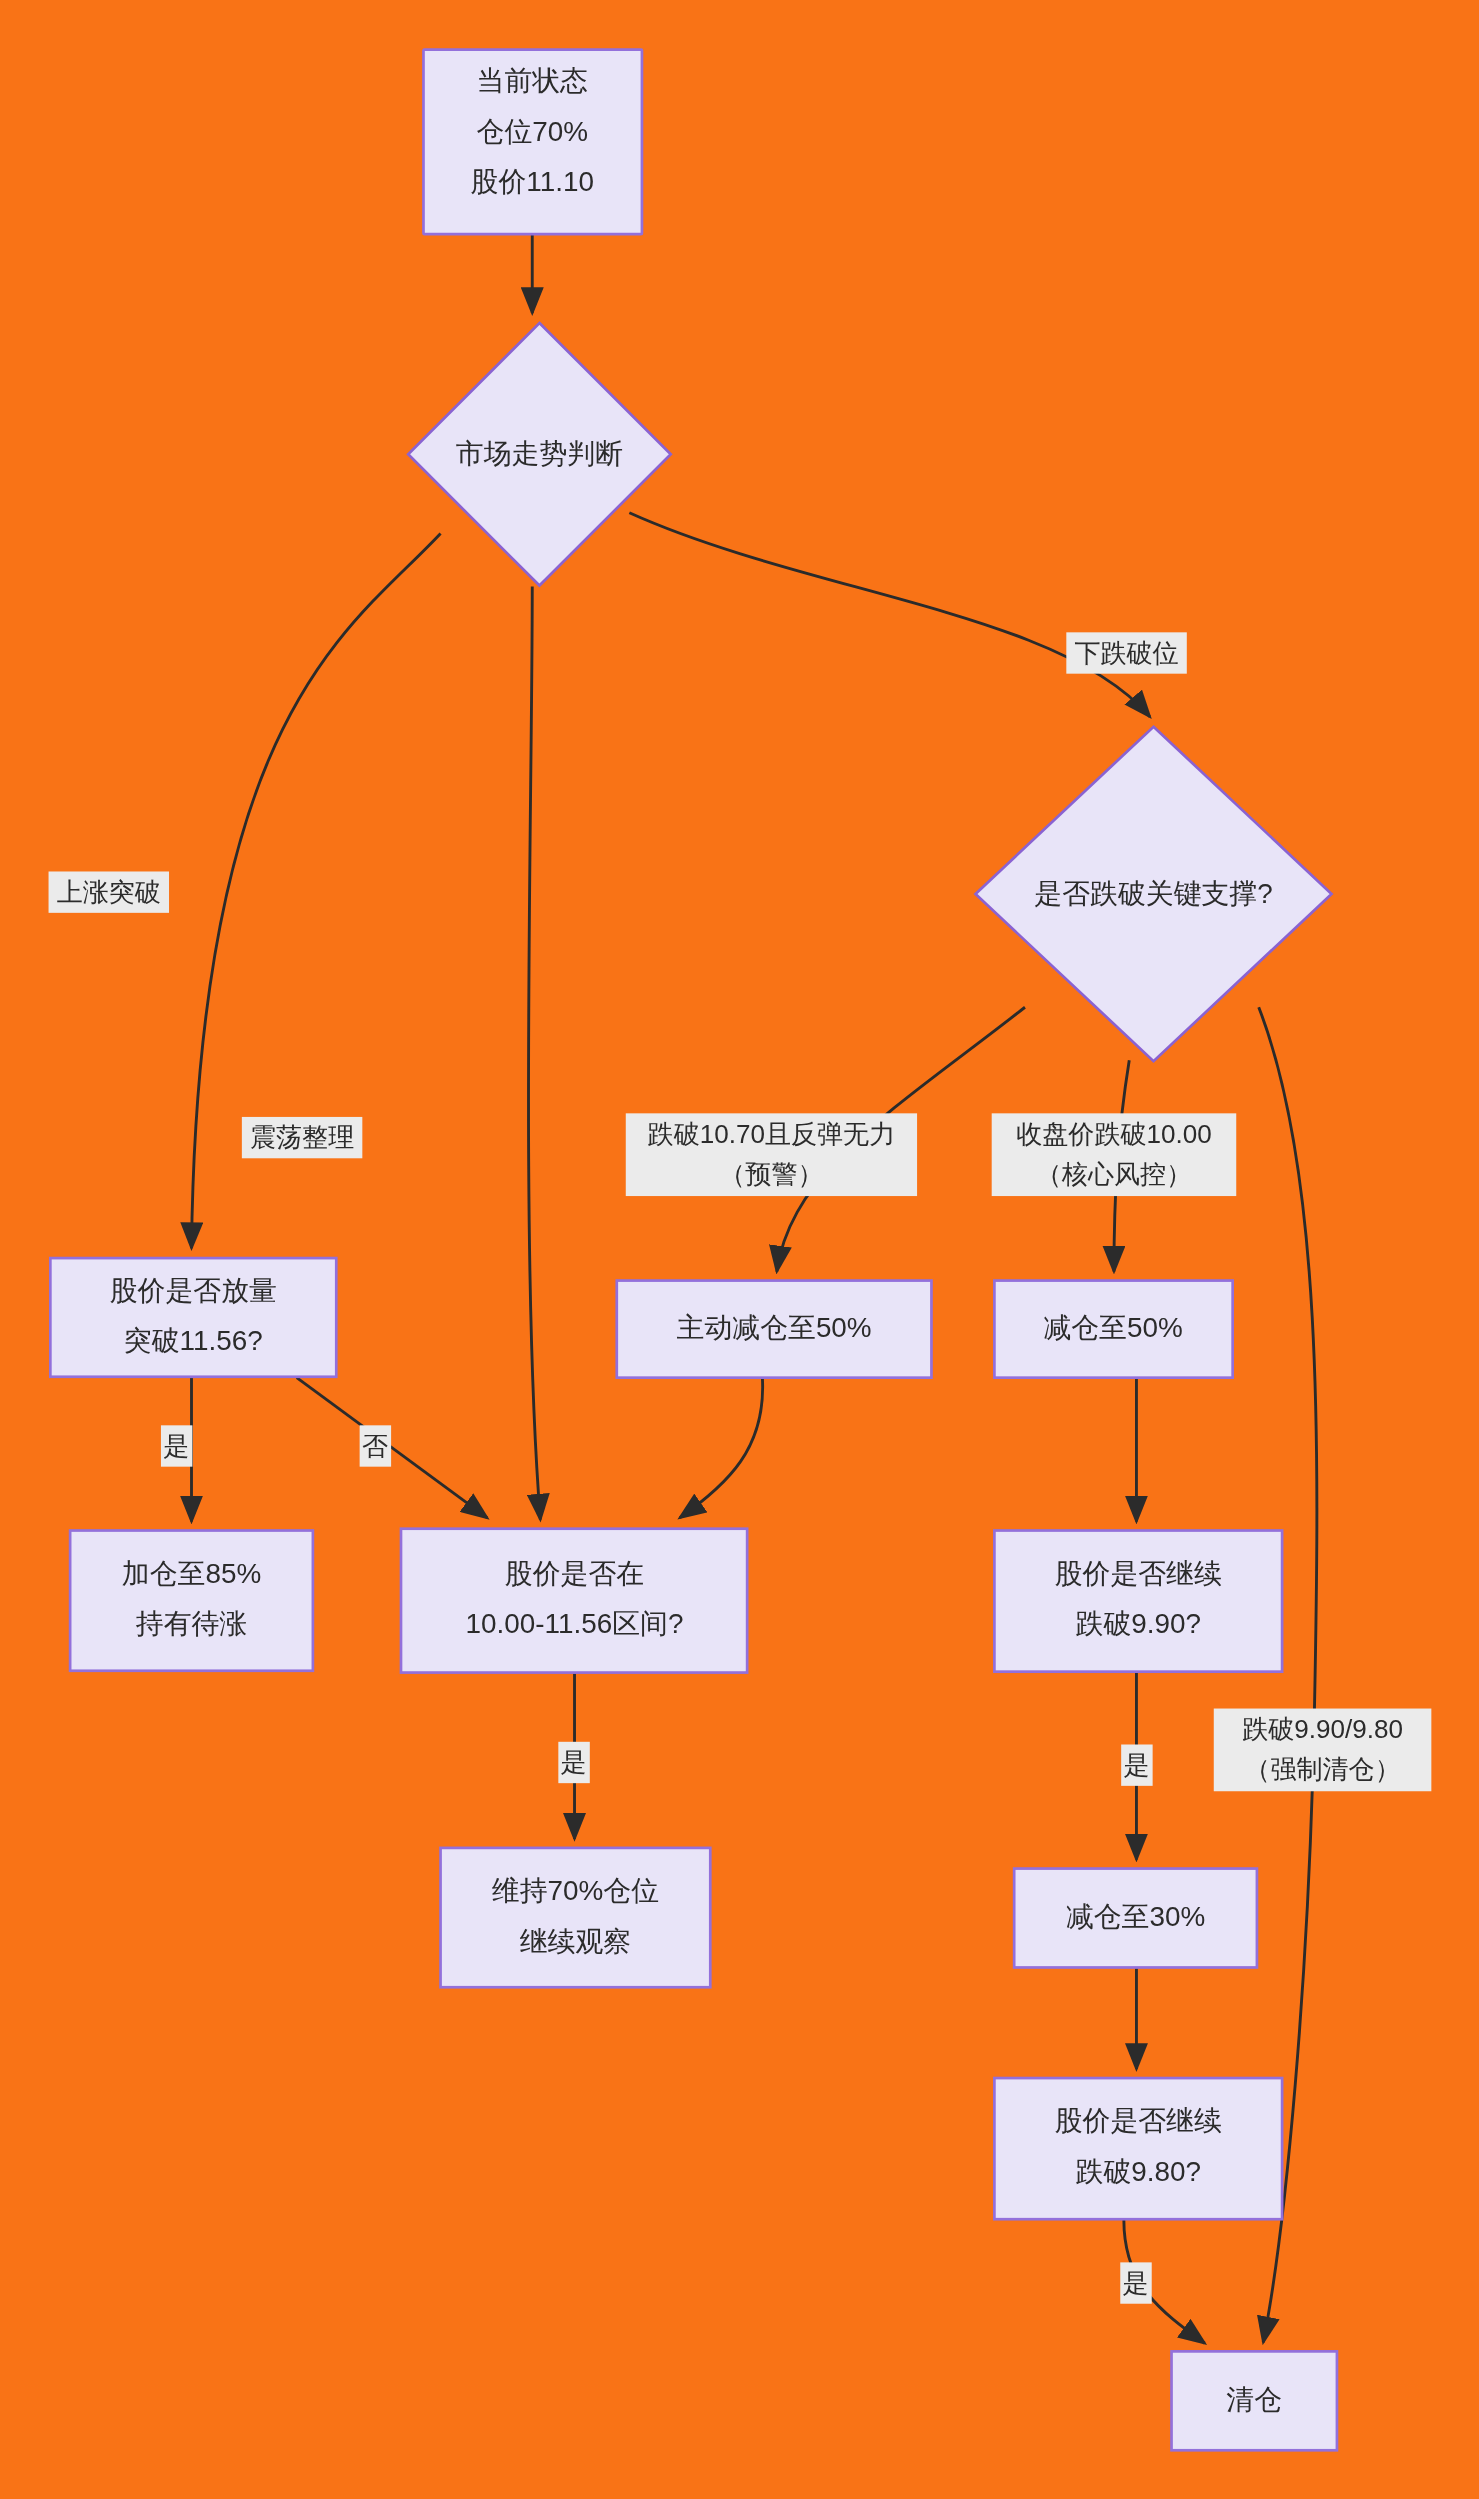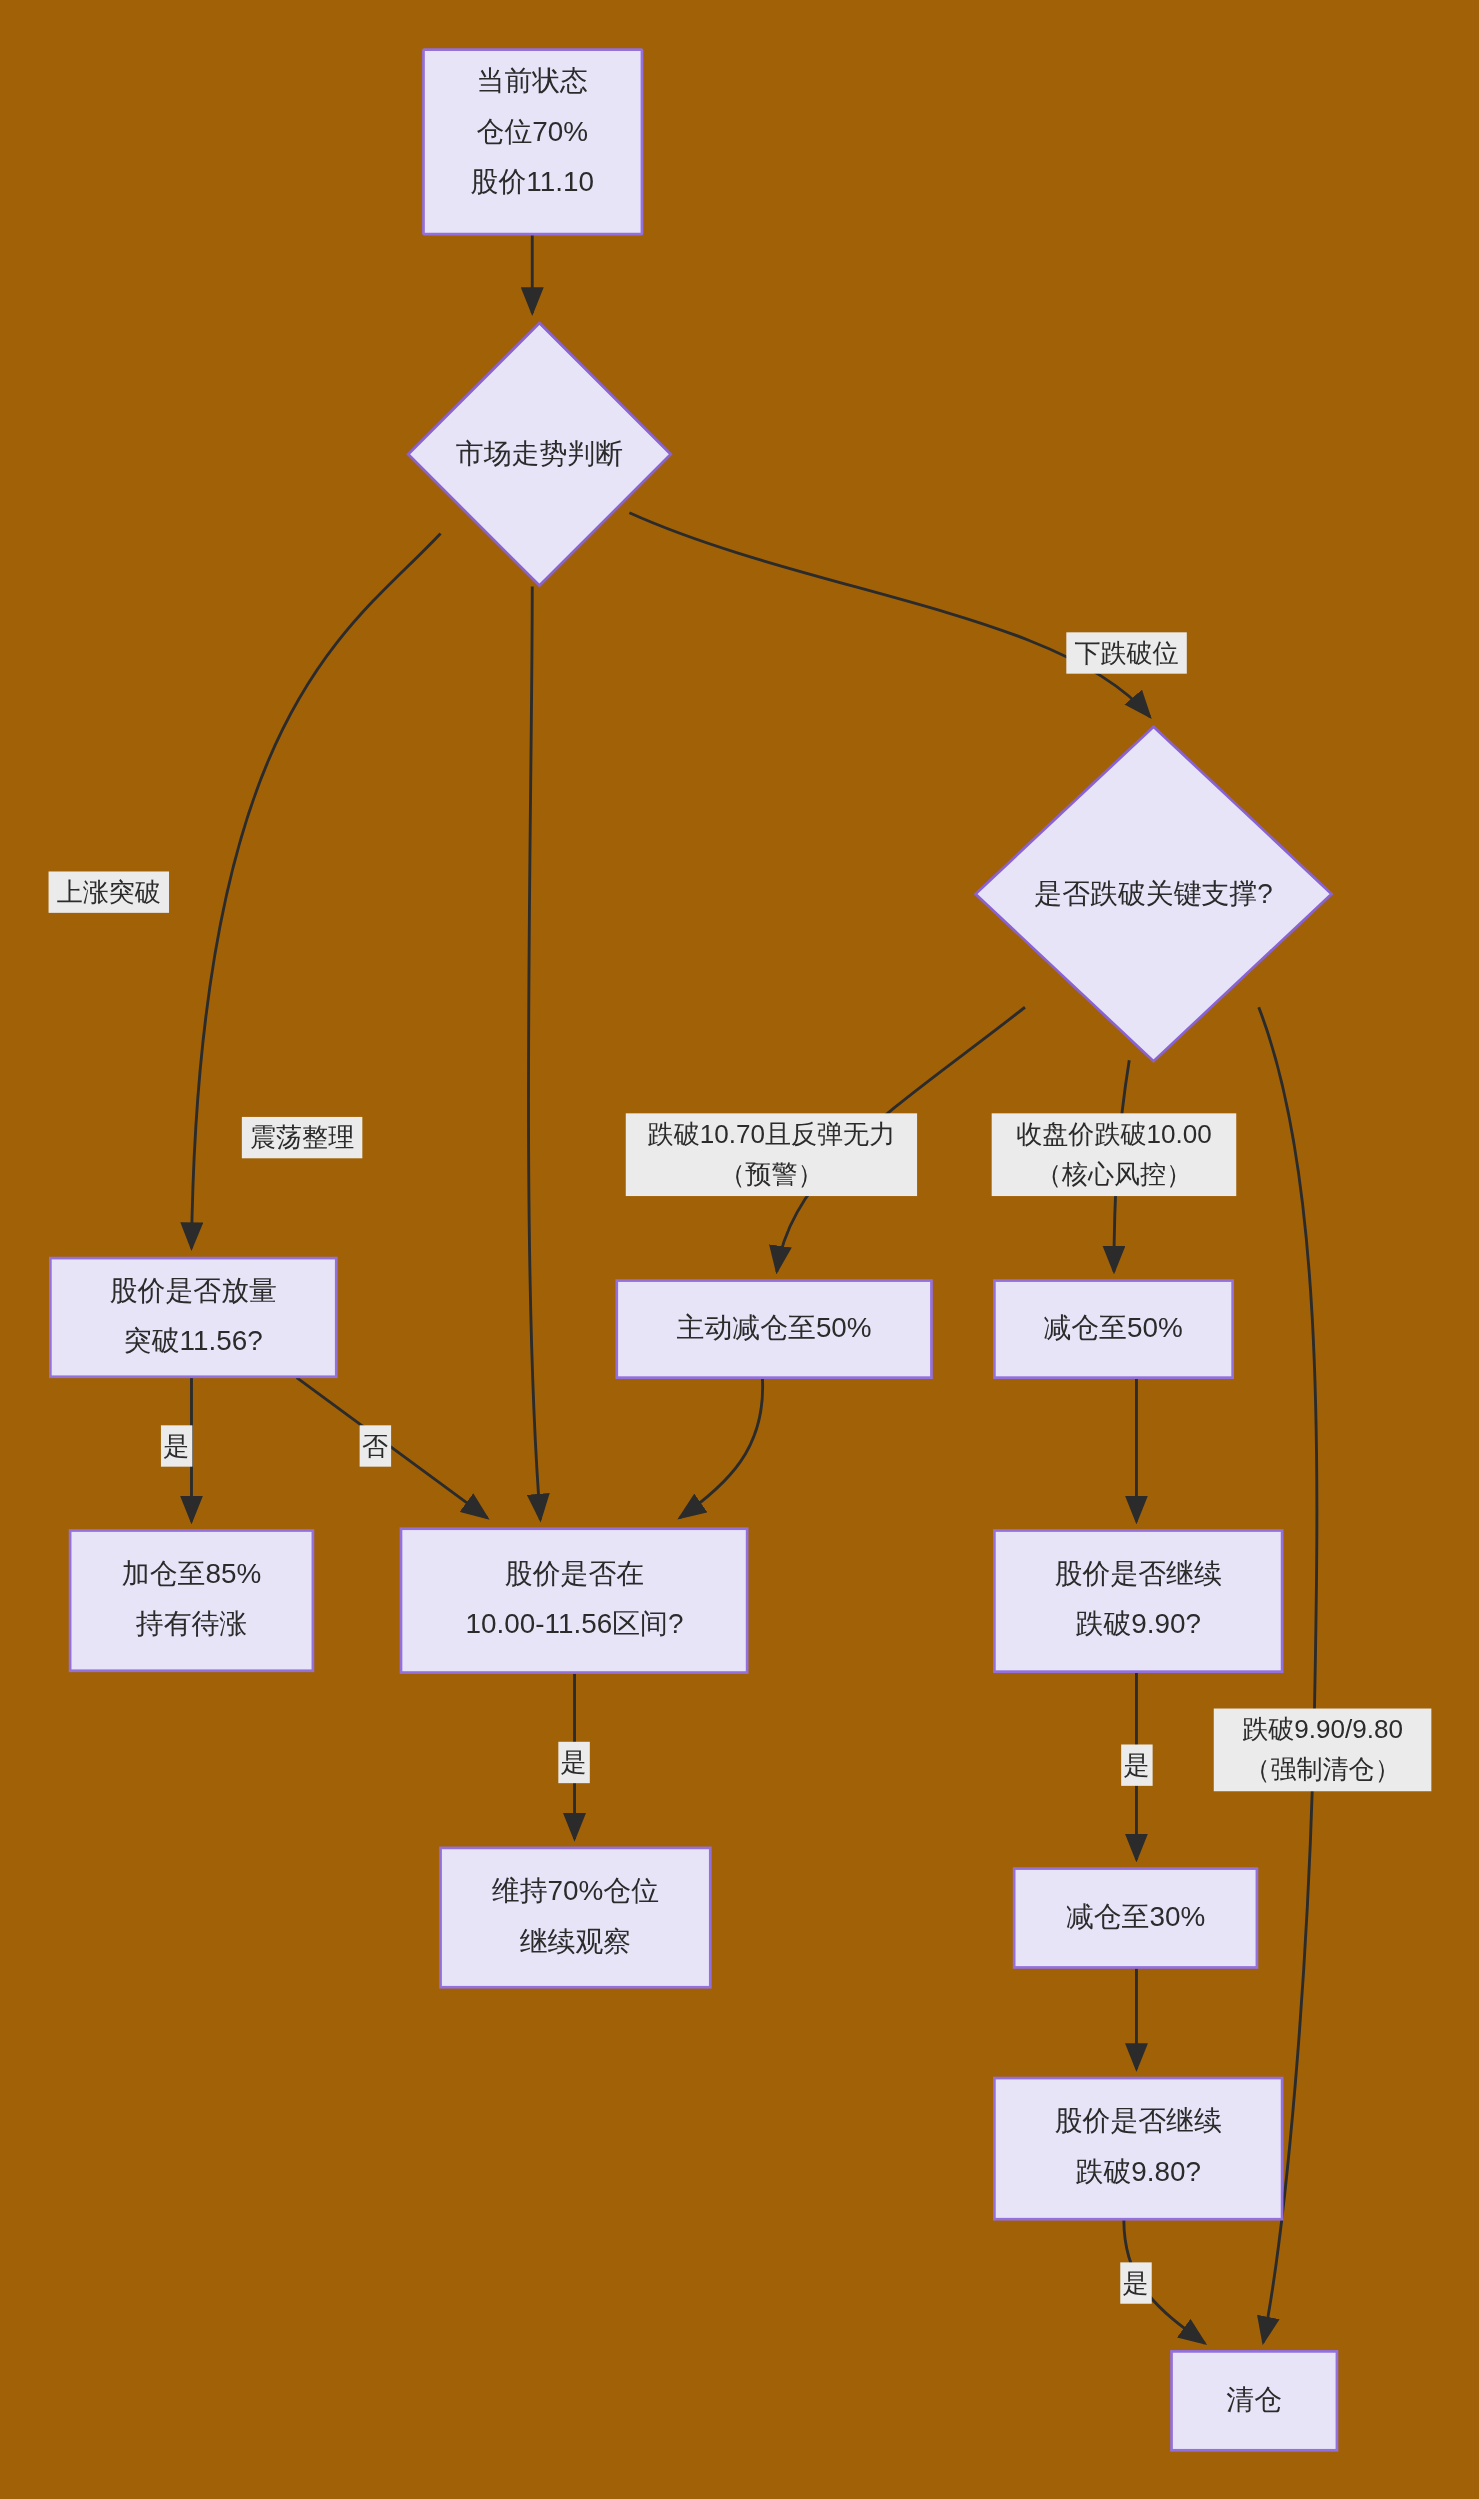--- a/index.html
+++ b/index.html
@@ -7,21 +7,21 @@
     padding: 0;
     background: #ffffff;
   }
   body {
     font-family: "Liberation Sans", "DejaVu Sans", sans-serif;
   }
   #flowchart-root {
     position: relative;
     width: 1479px;
     height: 2500px;
-    background: #a16207;
+    background: #f97316;
     overflow: hidden;
   }
   svg.diagram {
     position: absolute;
     top: 0; left: 0;
     width: 1479px;
     height: 2500px;
     display: block;
   }
   .node-rect {

